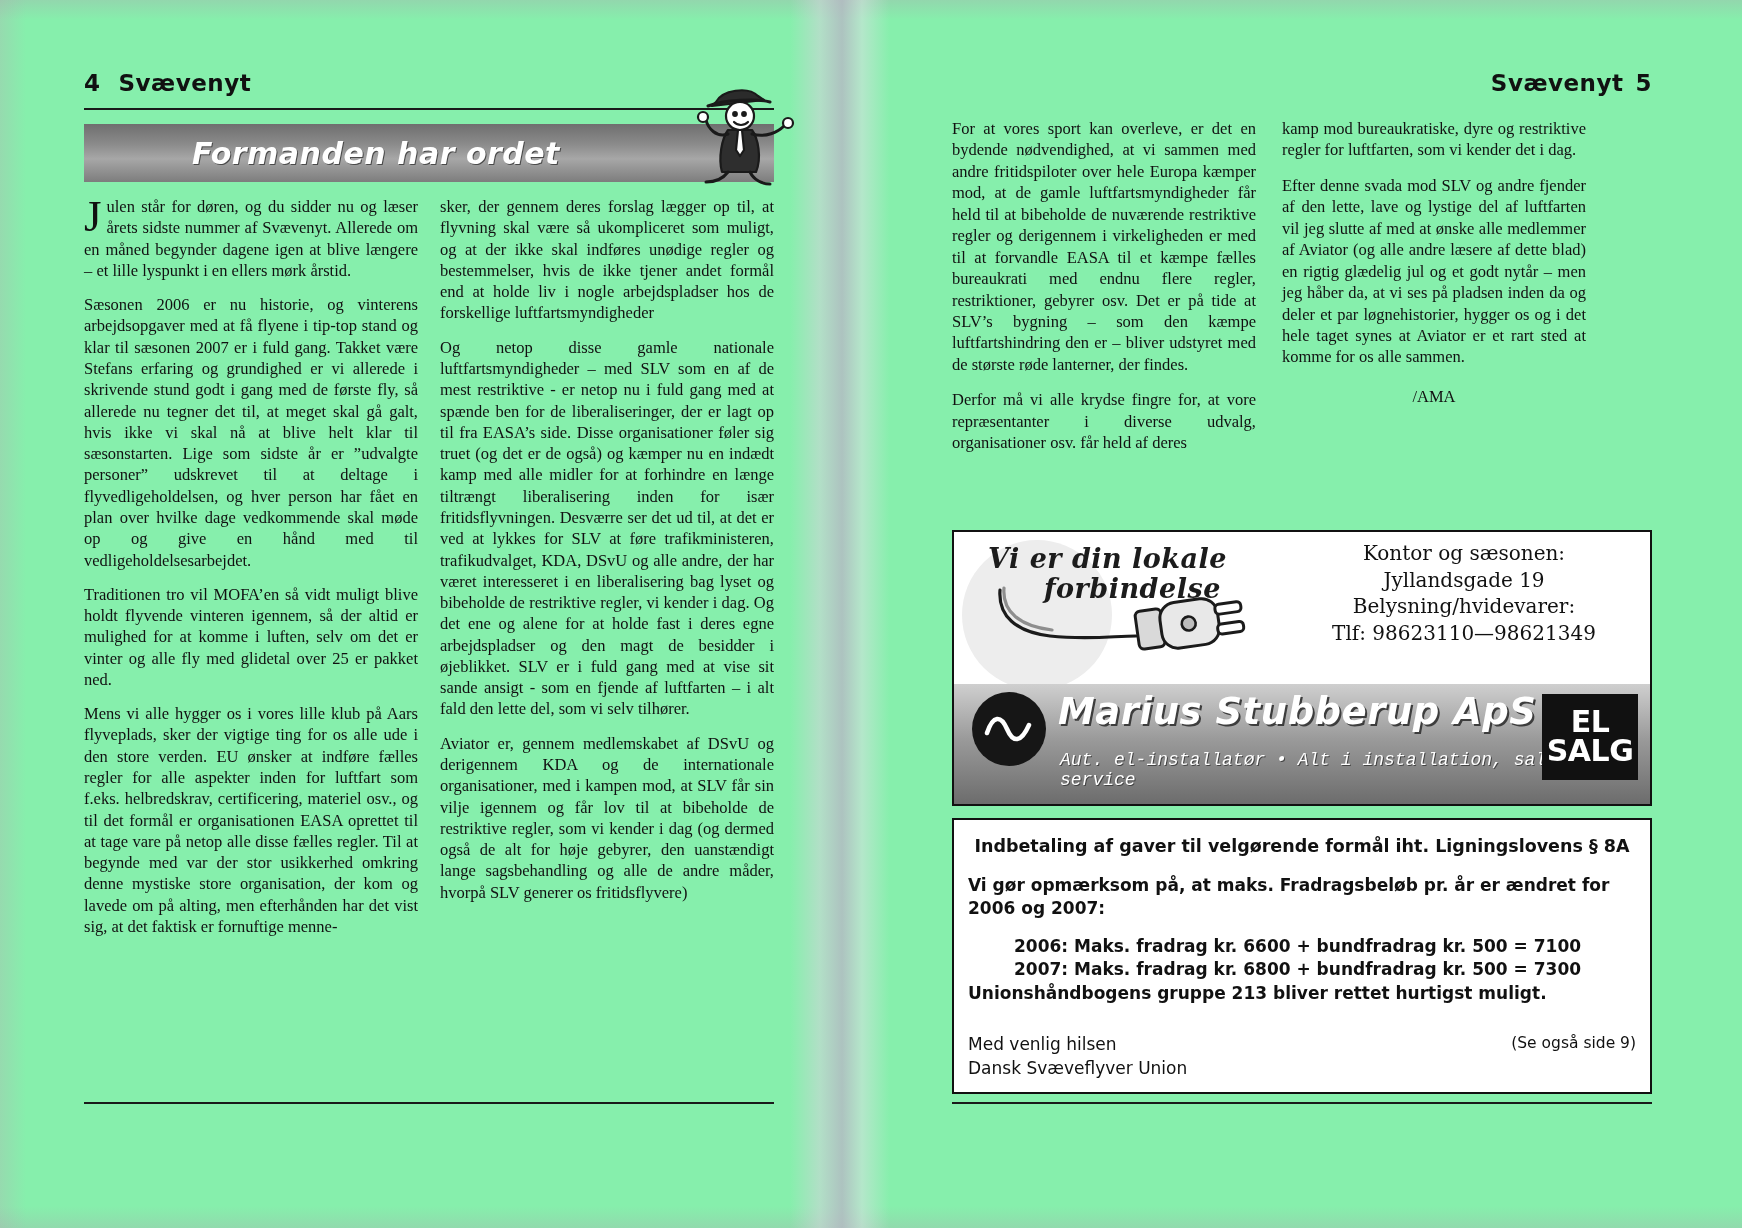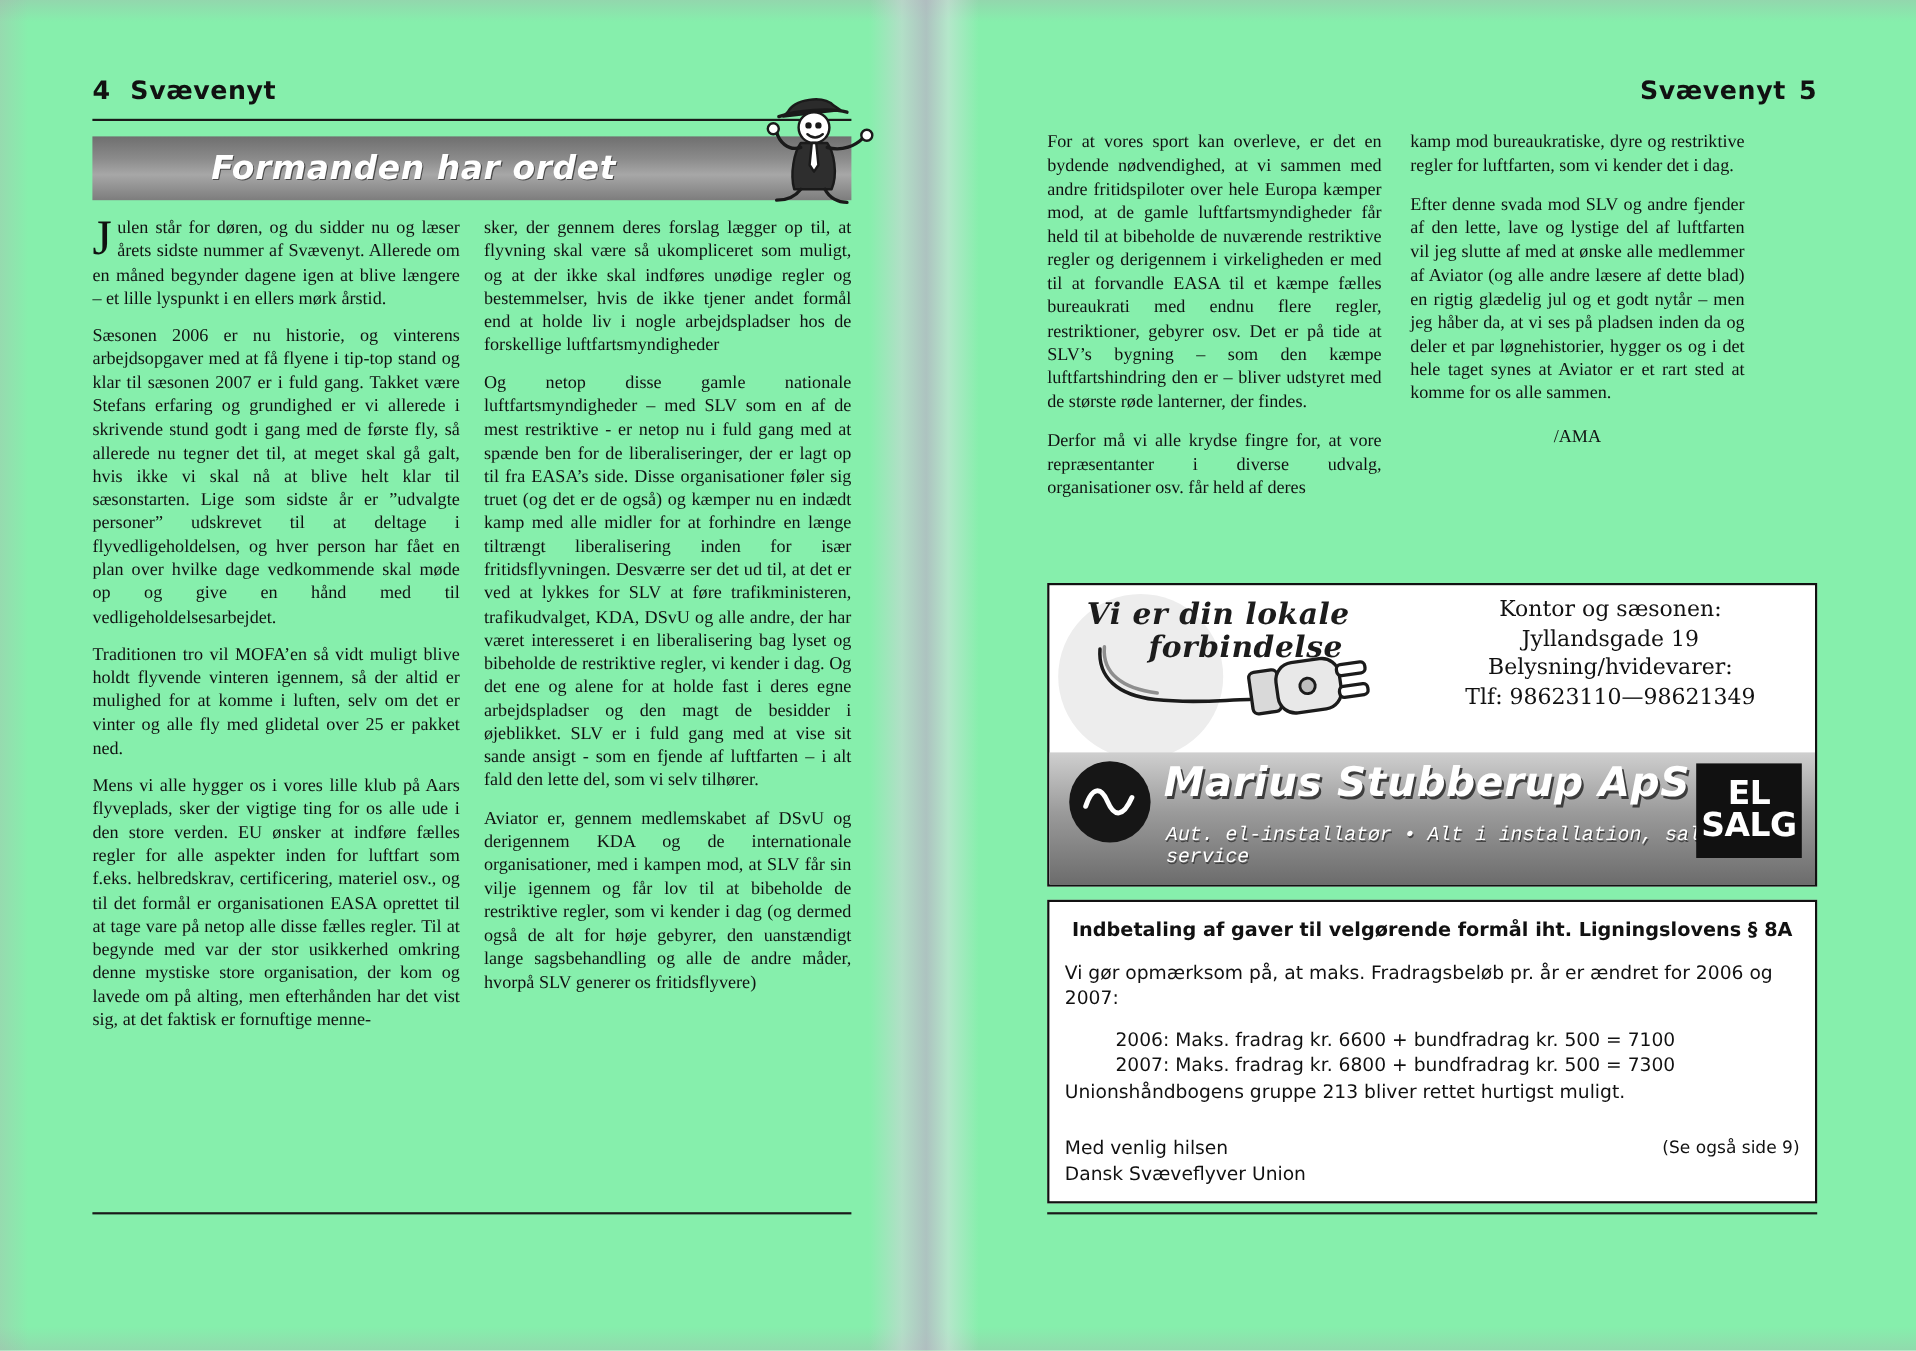--- a/index.html
+++ b/index.html
@@ -280,20 +280,21 @@
   .notice-title {
     text-align: center;
     font-weight: bold;
     font-size: 17.5px;
     margin: 16px 10px 18px 10px;
   }
   .notice-body {
     font-size: 17px;
     line-height: 1.38;
     margin: 0 14px;
+    font-weight: bold;
   }
   .notice-body p { margin: 0 0 14px 0; }
   .indent { display: block; margin-left: 46px; }
   .notice-footer {
     position: absolute;
     left: 14px;
     bottom: 12px;
     right: 14px;
     font-size: 17px;
     line-height: 1.38;

